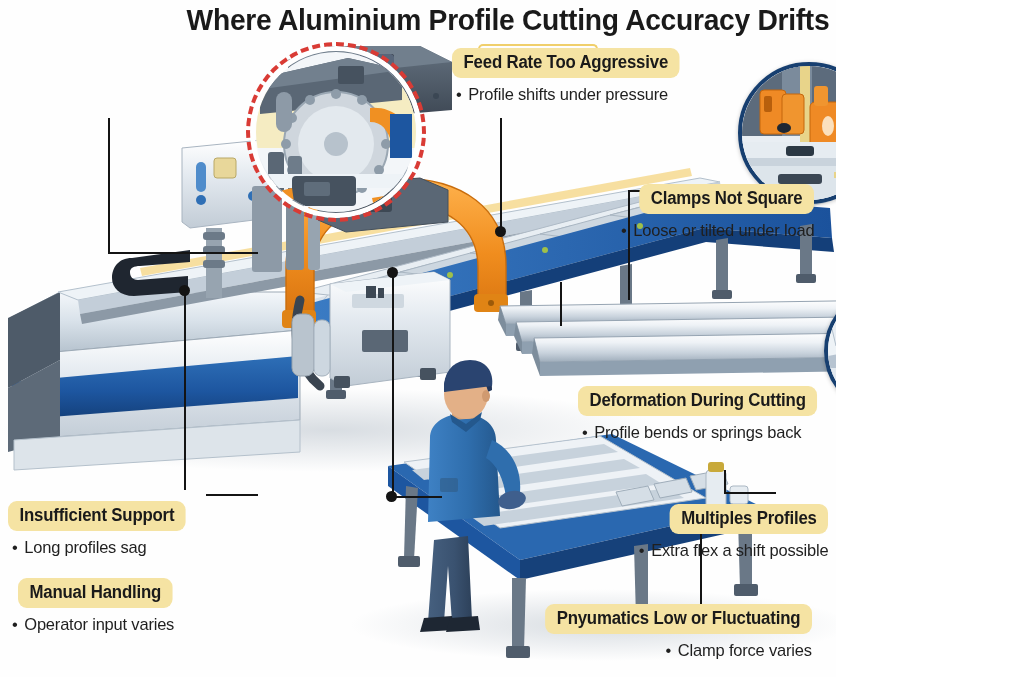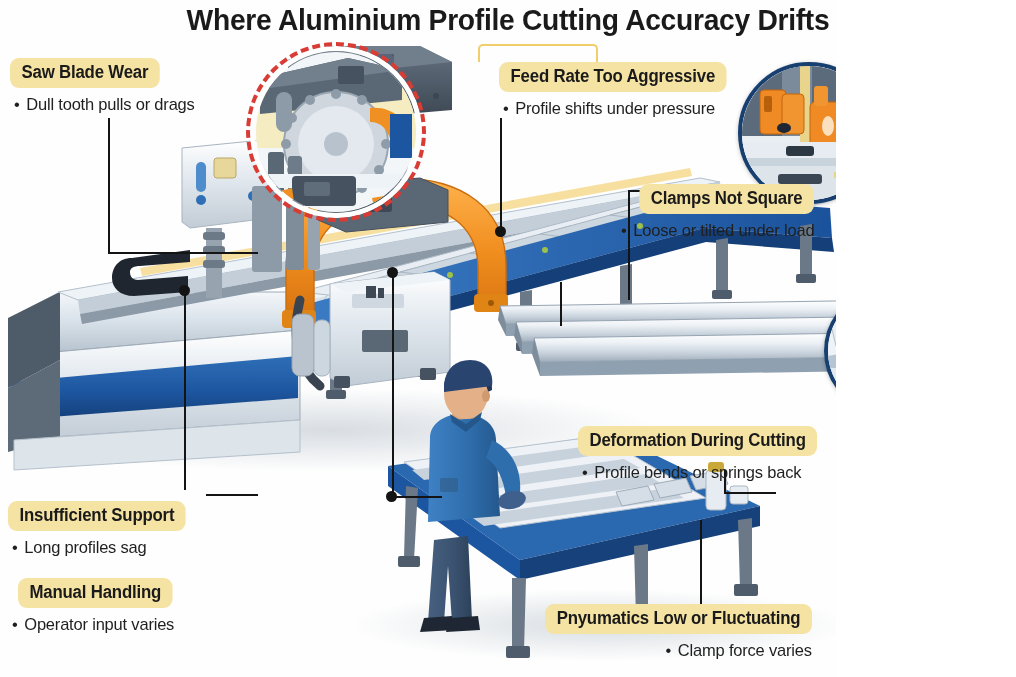--- a/index.html
+++ b/index.html
@@ -450,49 +450,49 @@
 
   <div class="leader h" style="left:392px;top:496px;width:50px;"></div>
   <div class="leaddot" style="left:386px;top:491px;"></div>
 
   <div class="leader h" style="left:724px;top:492px;width:52px;"></div>
   <div class="leader v" style="left:724px;top:470px;height:24px;"></div>
 
   <div class="leader v" style="left:700px;top:520px;height:104px;"></div>
   <div class="leader h" style="left:666px;top:622px;width:36px;"></div>
 
-  <div class="callout" style="left:10px;top:58px;">
-    <div class="chip">Saw Blade Wear</div>
-    <div class="bullet"><span class="dot">•</span><span>Dull tooth pulls or drags</span></div>
-  </div>
-
-  <div class="callout" style="left:452px;top:62px;padding-left:47px;">
+
+  <div class="callout" style="left:452px;top:48px;">
     <div class="chip">Feed Rate Too Aggressive</div>
     <div class="bullet"><span class="dot">•</span><span>Profile shifts under pressure</span></div>
   </div>
 
   <div class="callout right" style="right:22px;top:184px;">
     <div class="chip">Clamps Not Square</div>
     <div class="bullet"><span class="dot">•</span><span>Loose or tilted under load</span></div>
   </div>
 
-  <div class="callout" style="left:578px;top:386px;margin-top:40px;">
+  <div class="callout" style="left:578px;top:386px;">
     <div class="chip">Deformation During Cutting</div>
     <div class="bullet"><span class="dot">•</span><span>Profile bends or springs back</span></div>
   </div>
 
   <div class="callout" style="left:8px;top:484px;margin-top:17px;">
     <div class="chip">Insufficient Support</div>
     <div class="bullet"><span class="dot">•</span><span>Long profiles sag</span></div>
   </div>
 
   <div class="callout" style="left:8px;top:578px;text-align:right;">
     <div class="chip">Manual Handling</div>
     <div class="bullet"><span class="dot">•</span><span>Operator input varies</span></div>
   </div>
 
+  <div class="callout right" style="right:8px;top:504px;">
+    <div class="chip">Multiples Profiles</div>
+    <div class="bullet"><span class="dot">•</span><span>Extra flex a shift possible</span></div>
+  </div>
 
   <div class="callout right" style="right:24px;top:604px;">
     <div class="chip">Pnyumatics Low or Fluctuating</div>
     <div class="bullet"><span class="dot">•</span><span>Clamp force varies</span></div>
   </div>
 
 </div>
 
 </body></html>

